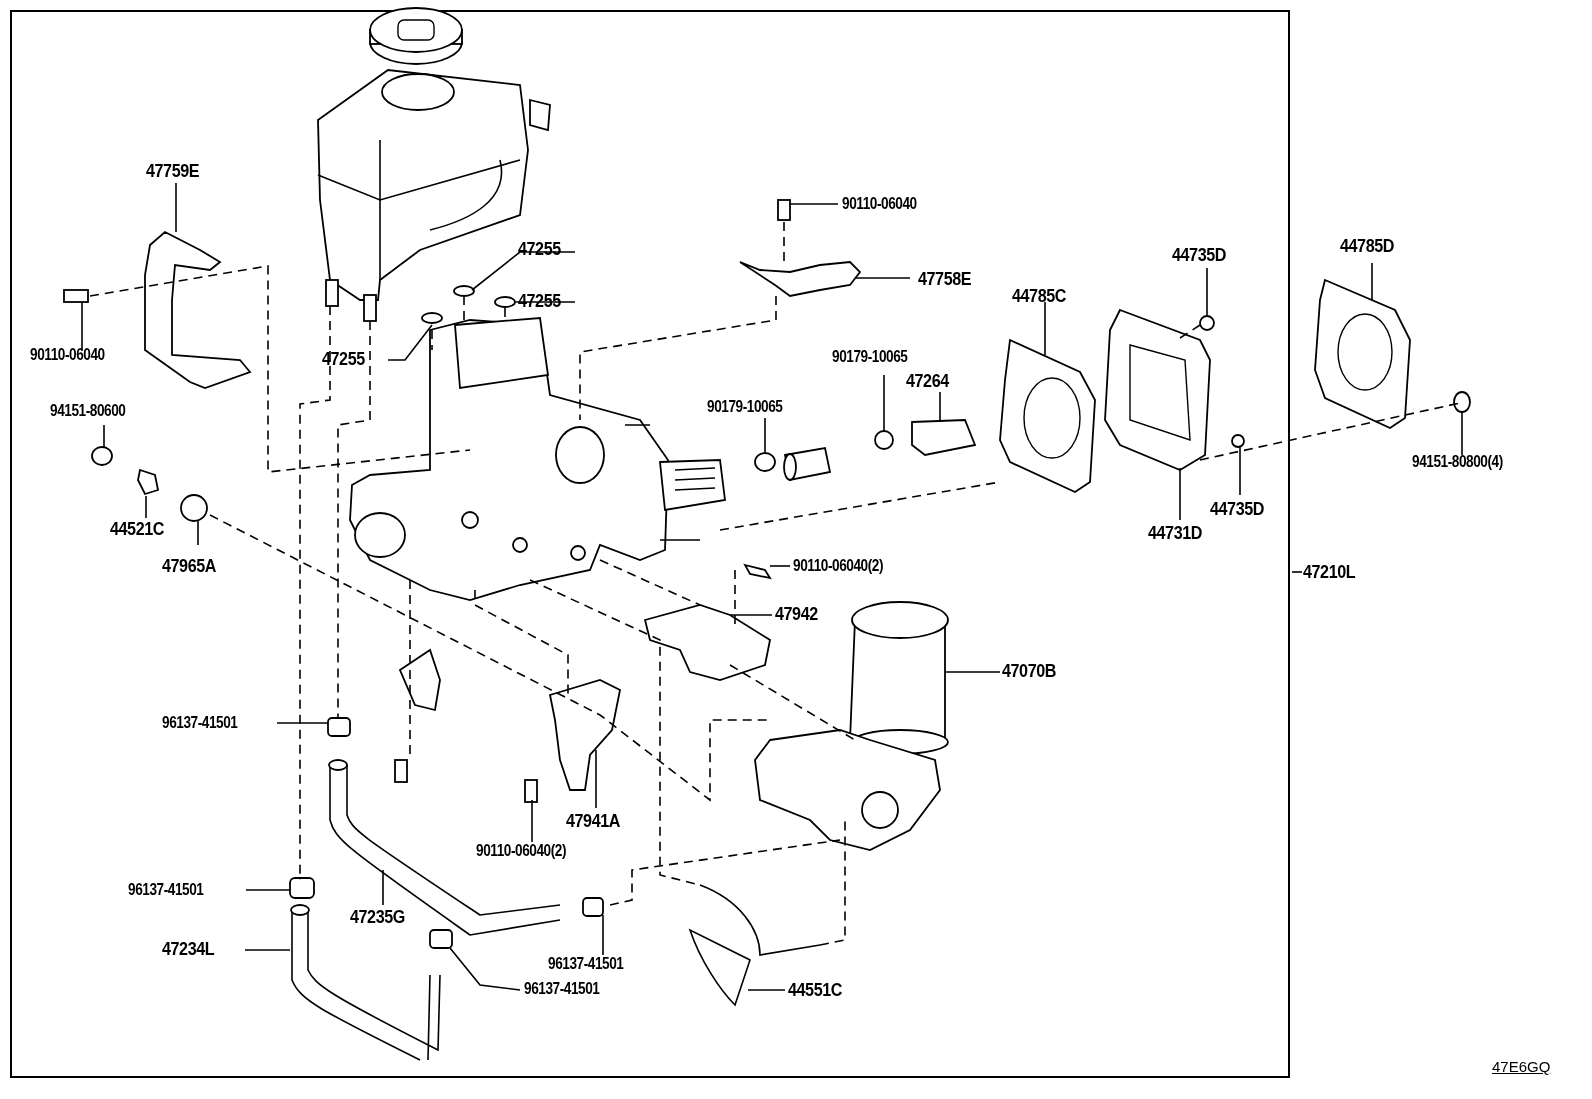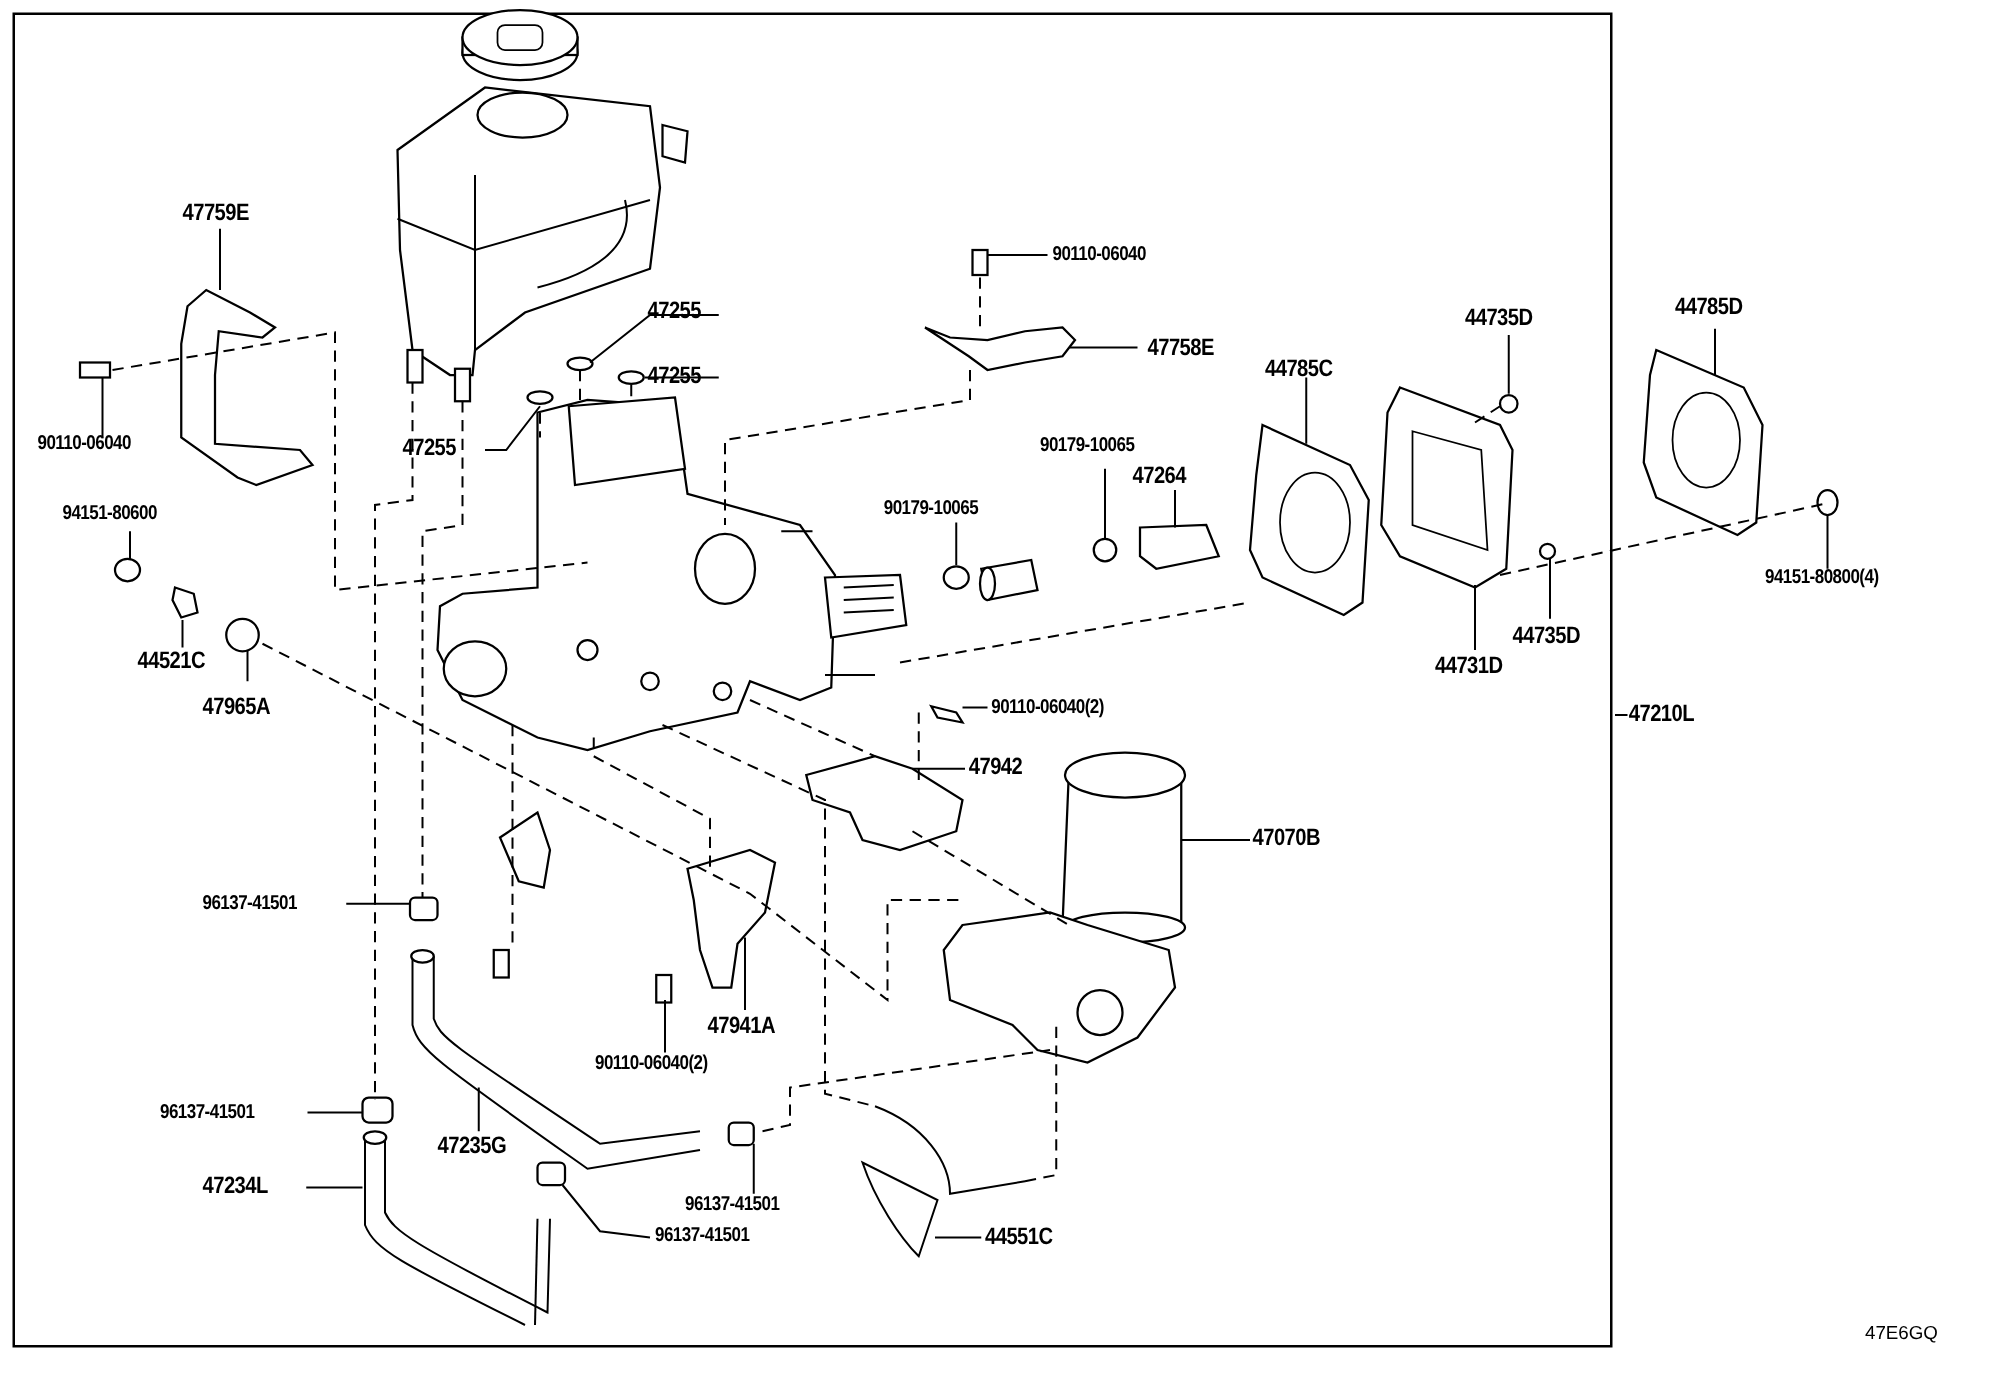--- a/index.html
+++ b/index.html
@@ -1,21 +1,21 @@
 <!DOCTYPE html>
 <html><head>
 <meta charset="utf-8">
 <style>
   html,body{margin:0;padding:0;background:#fff;}
   body{width:1592px;height:1099px;position:relative;overflow:hidden;font-family:"Liberation Sans Narrow","Liberation Sans",sans-serif;}
   #frame{position:absolute;left:10px;top:10px;width:1280px;height:1068px;border:2px solid #000;box-sizing:border-box;}
   svg#art{position:absolute;left:0;top:0;}
   .lbl{position:absolute;font-family:"Liberation Sans",sans-serif;font-weight:bold;font-size:19px;color:#000;white-space:nowrap;letter-spacing:-0.5px;transform:scaleX(0.85);transform-origin:left center;}
   .lbl.sm{font-size:16px;}
-  #code{position:absolute;left:1492px;top:1058px;font-family:"Liberation Sans",sans-serif;font-size:15px;color:#000;}
+  #code{position:absolute;left:1492px;top:1058px;font-family:"Liberation Sans",sans-serif;font-size:15px;color:#000;text-decoration:underline;}
   .ln{stroke:#000;stroke-width:1.6;fill:none;}
   .ds{stroke:#000;stroke-width:1.6;fill:none;stroke-dasharray:9 6;}
   .pt{stroke:#000;stroke-width:1.8;fill:#fff;}
   .pt2{stroke:#000;stroke-width:1.4;fill:none;}
 </style>
 </head>
 <body>
 
 <div id="frame"></div>
 

